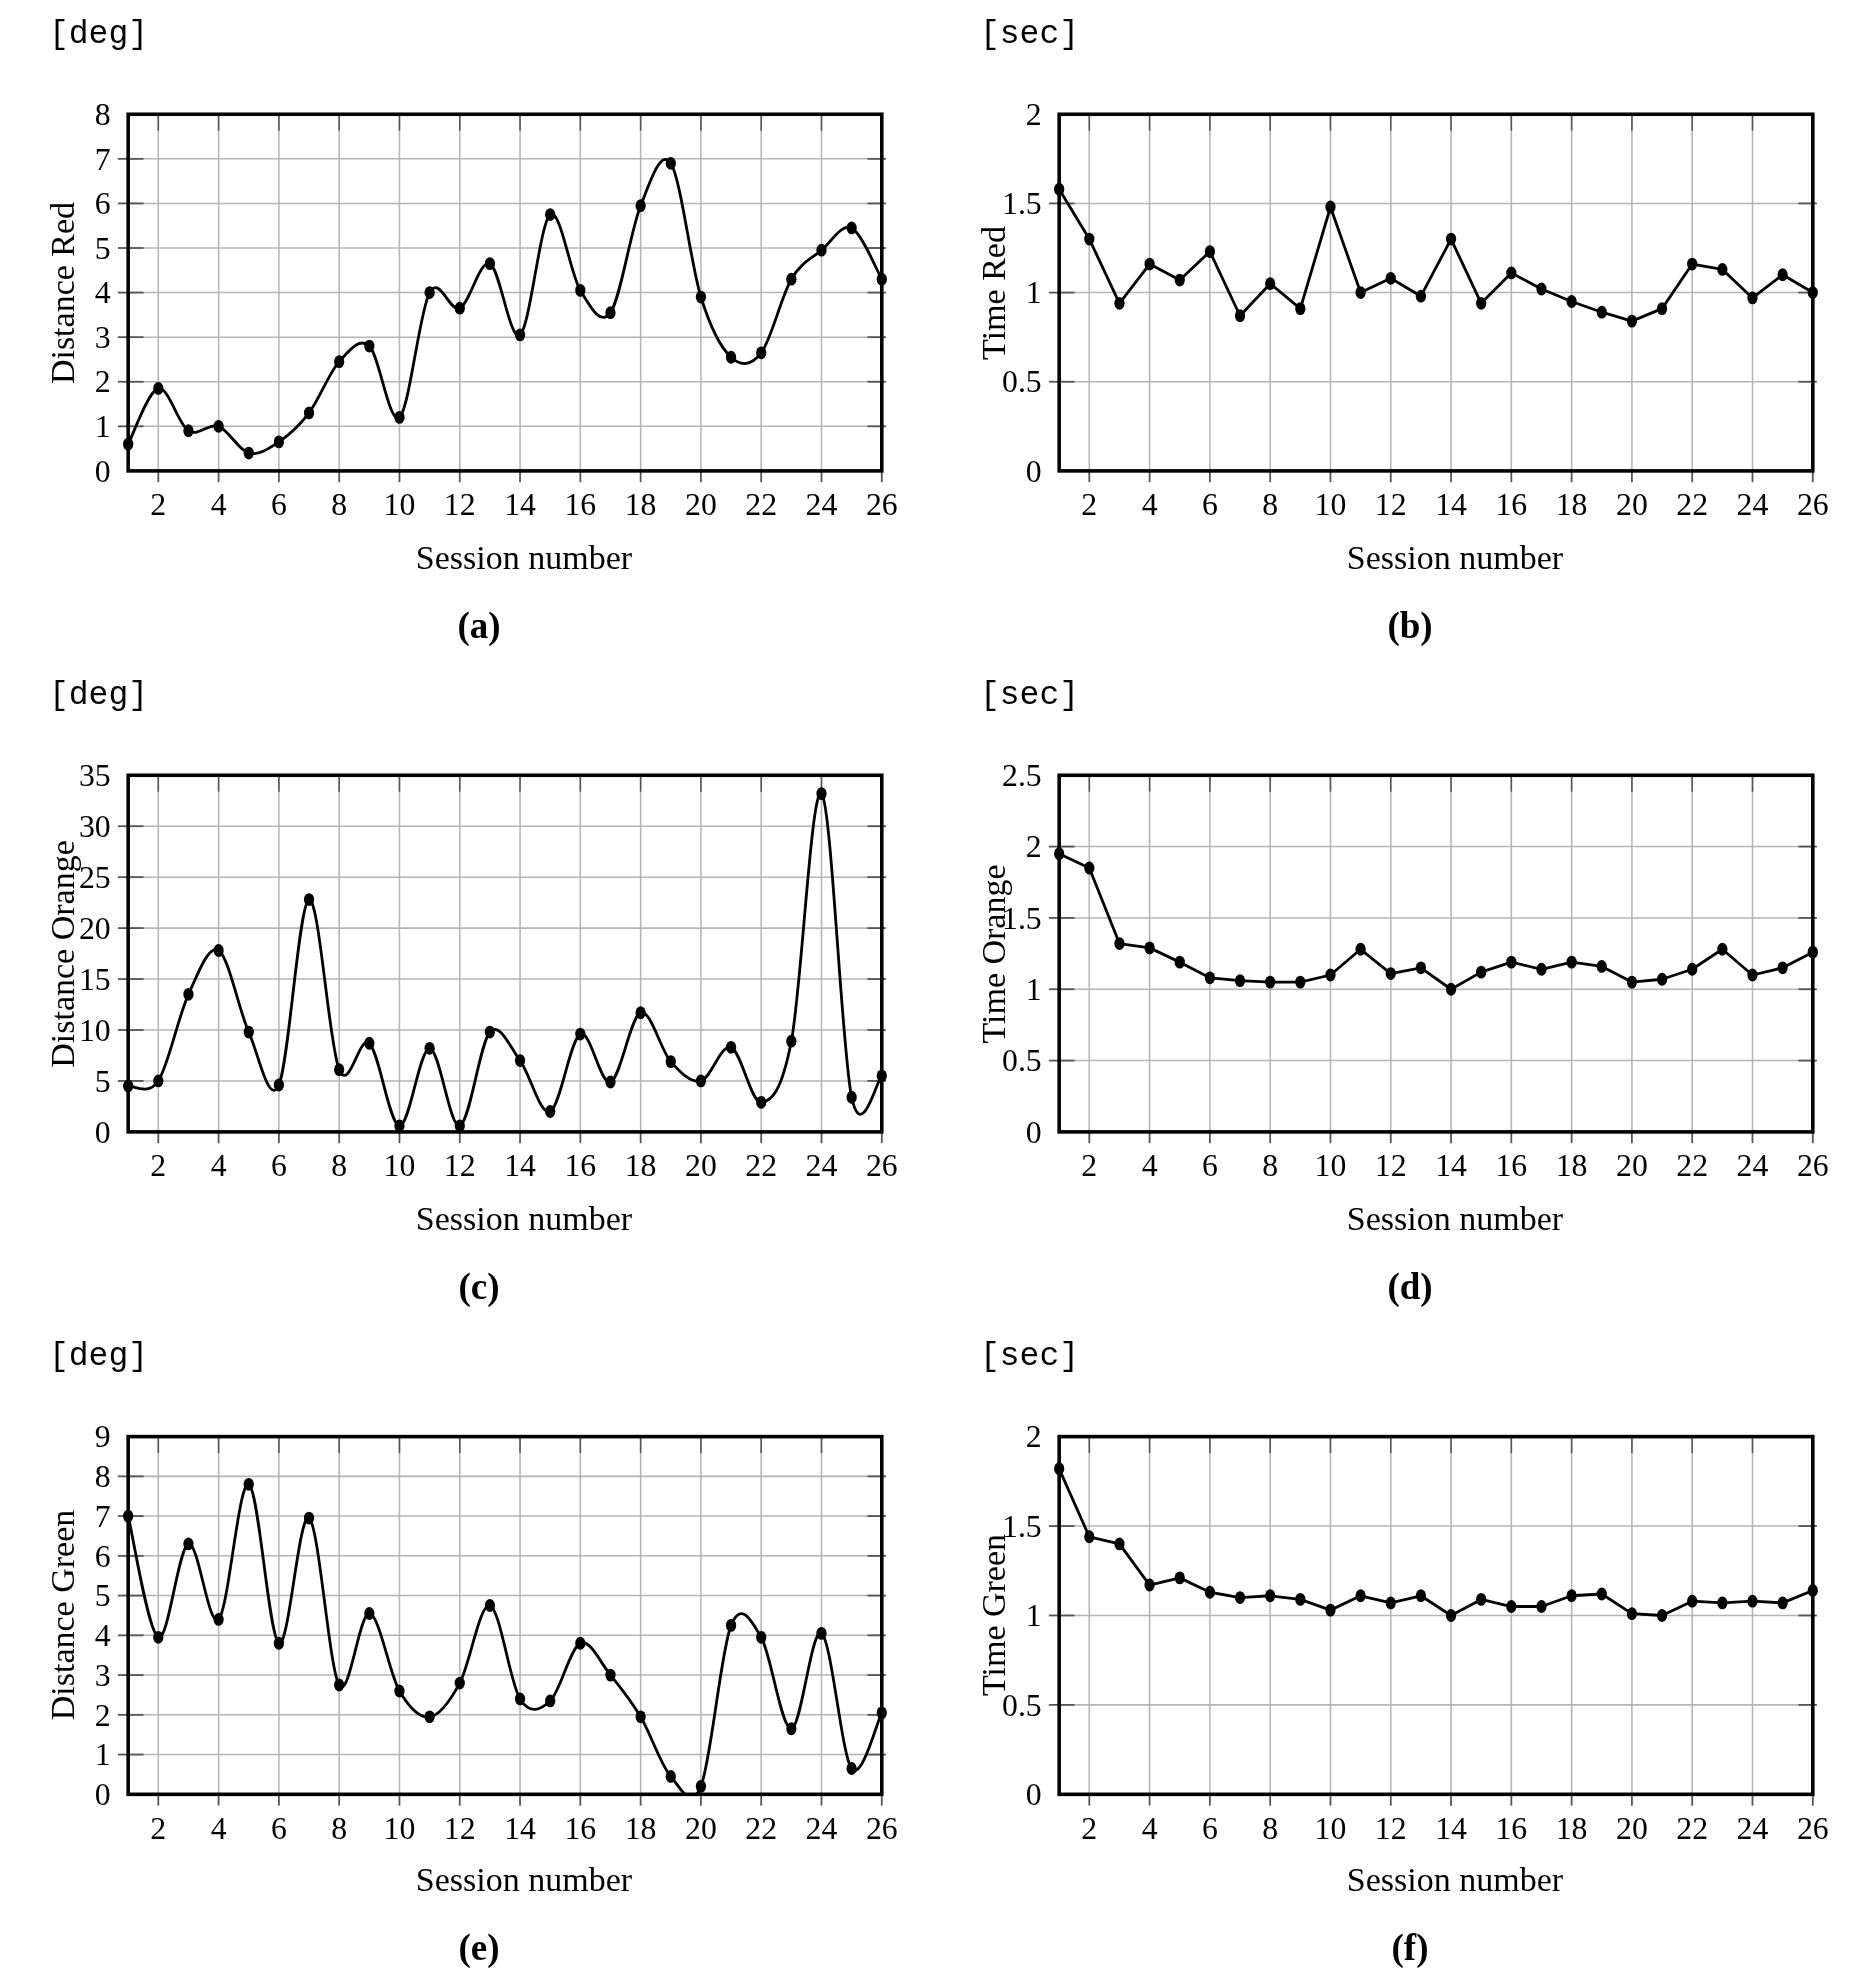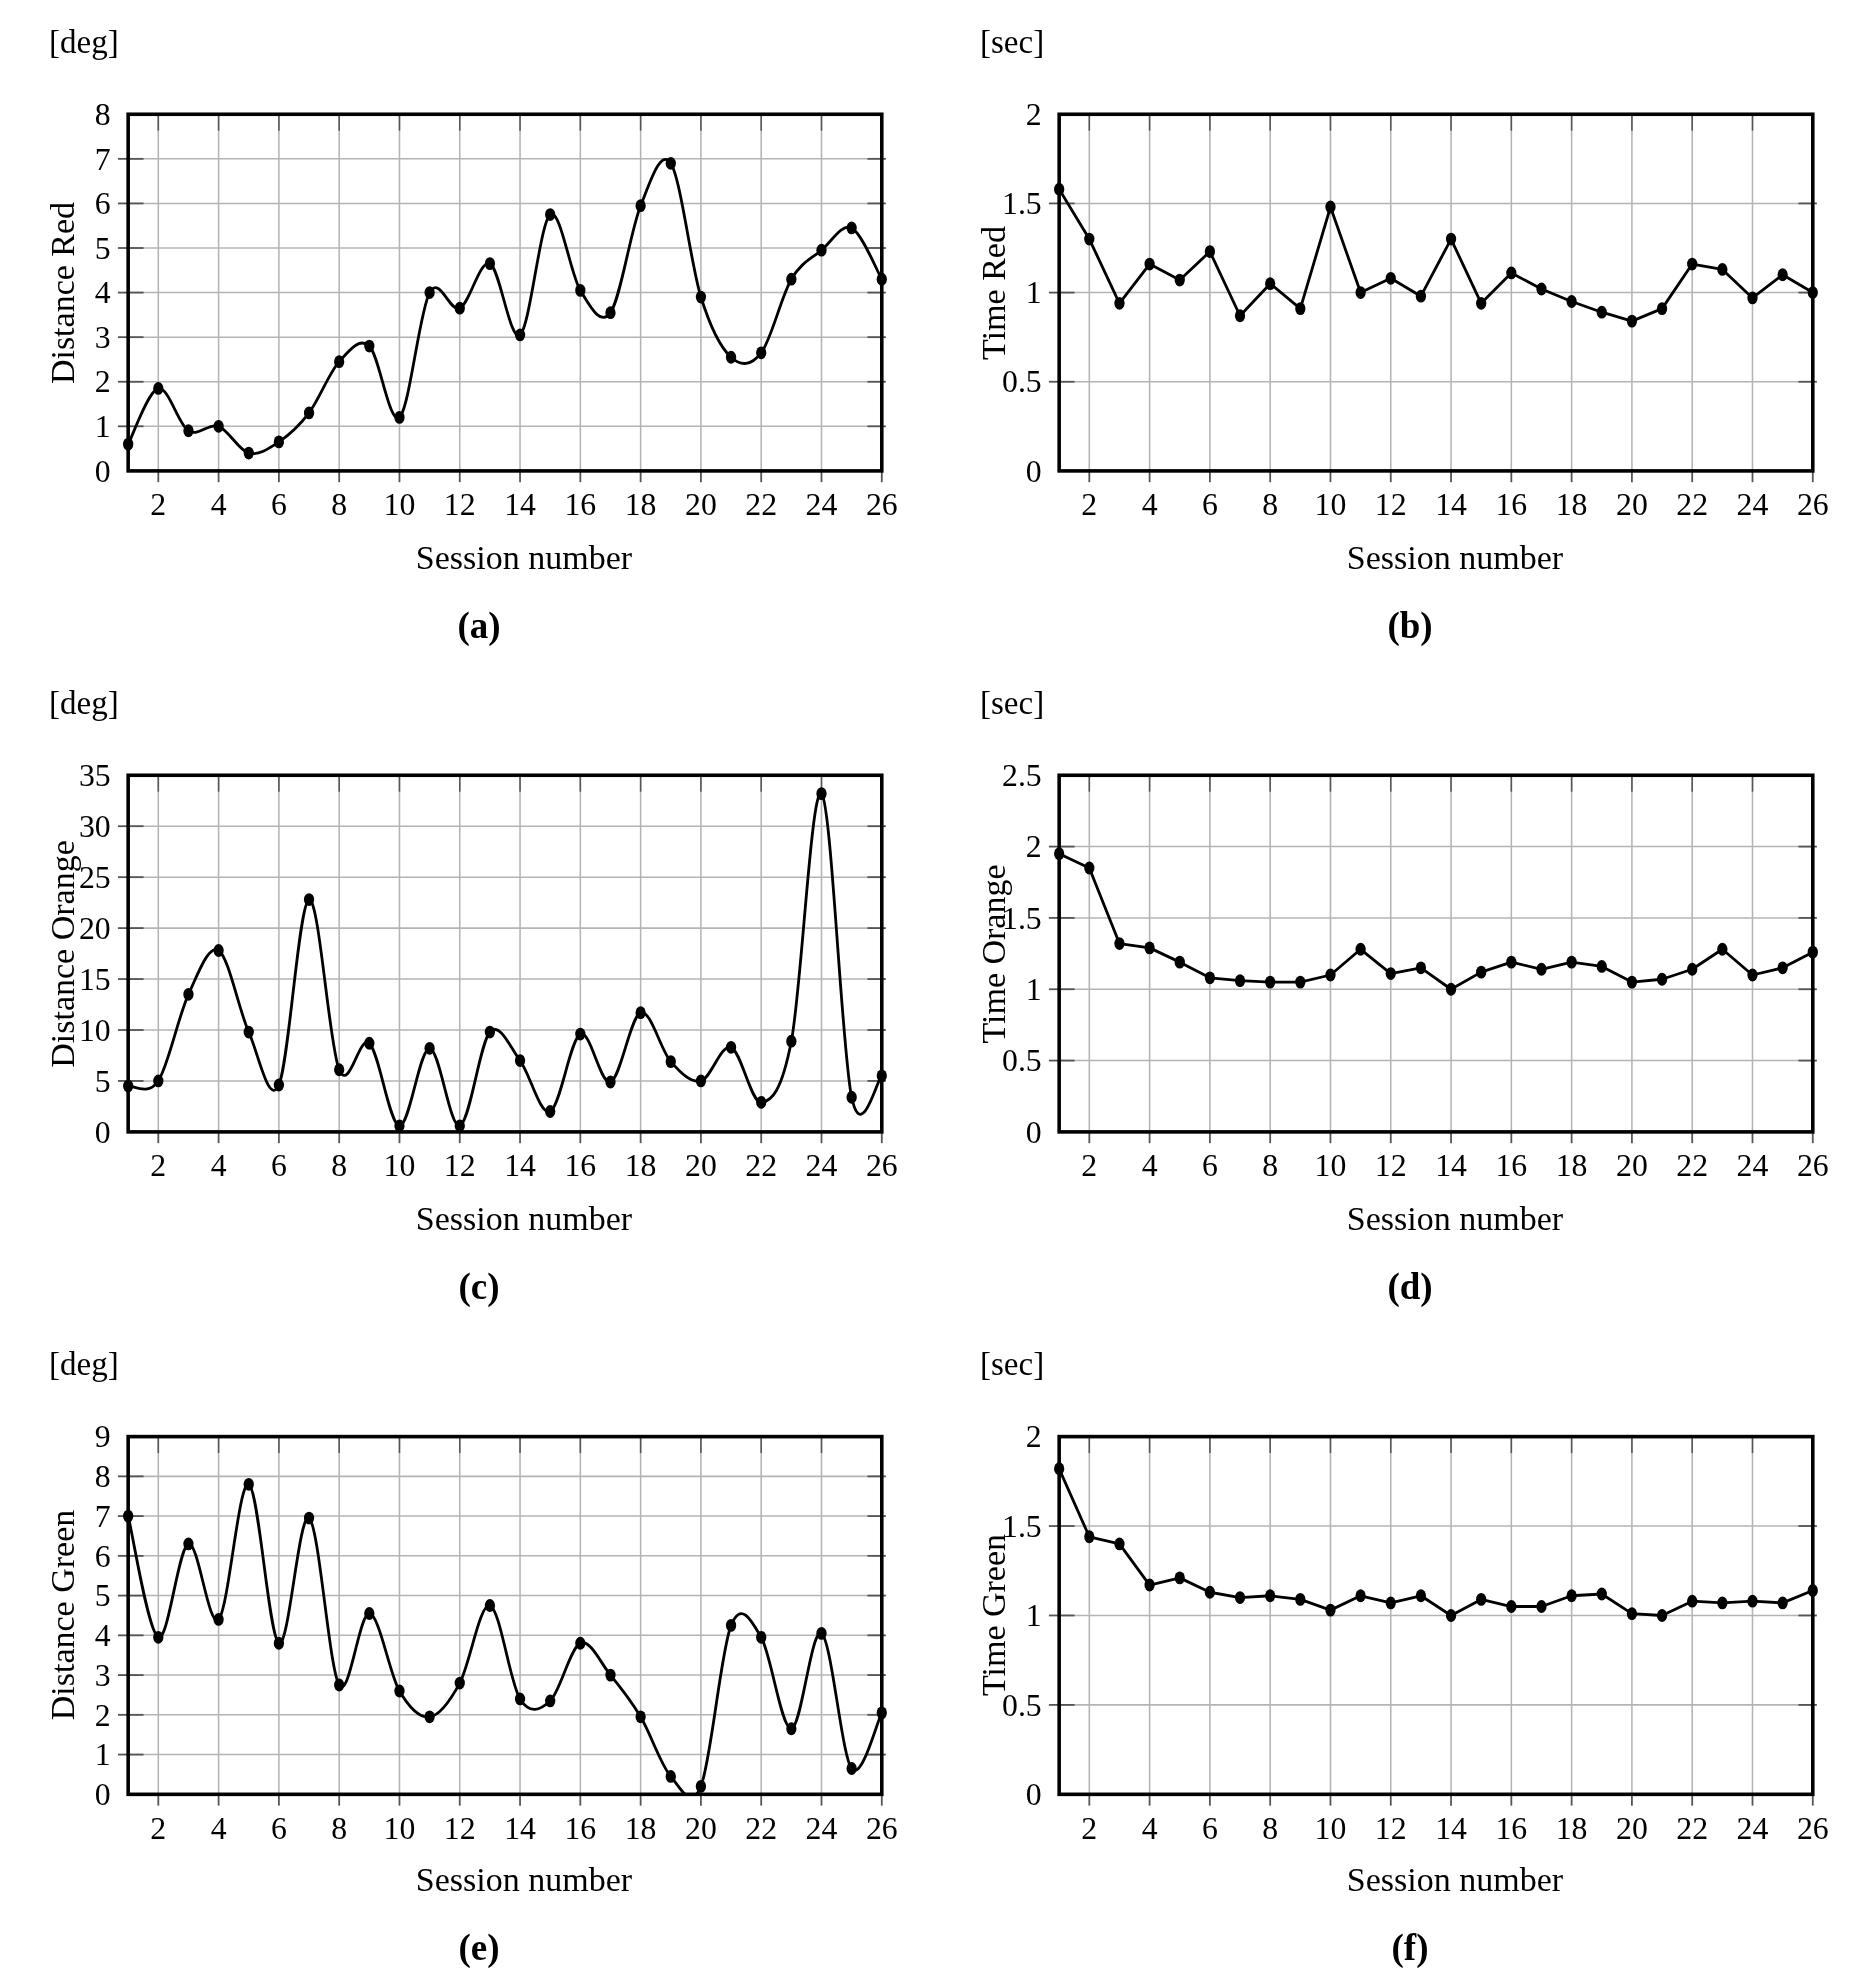--- a/index.html
+++ b/index.html
@@ -2,21 +2,21 @@
 <html style="font-size:8.2px"><head>
 <meta charset="utf-8">
 <style>
   html,body{margin:0;padding:0;background:#ffffff;}
   .figure{position:relative;width:1862px;height:1985px;background:#ffffff;
           font-family:"Liberation Serif","DejaVu Serif",serif;color:#000;}
   .grid{display:grid;grid-template-columns:931px 931px;grid-template-rows:661px 661px 663px;}
   .panel{position:relative;}
   .panel svg{position:absolute;left:0;top:0;width:100%;height:100%;}
   svg text{font-family:"Liberation Serif","DejaVu Serif",serif;fill:#000;}
-  .unit-label{position:absolute;left:49px;top:24px;font-size:33px;white-space:nowrap;}
+  .unit-label{position:absolute;left:49px;top:16px;font-size:33px;white-space:nowrap;font-family:Liberation Mono, monospace;}
   .ylabel{position:absolute;left:63px;top:293px;transform:translate(-50%,-50%) rotate(-90deg);
           font-size:34px;white-space:nowrap;}
   .xlabel{position:absolute;left:524px;top:539px;transform:translateX(-50%);
           font-size:34px;white-space:nowrap;}
   .caption{position:absolute;left:479px;top:604px;transform:translateX(-50%);
            font-size:37px;font-weight:bold;white-space:nowrap;}
 </style>
 </head>
 <body>
 

